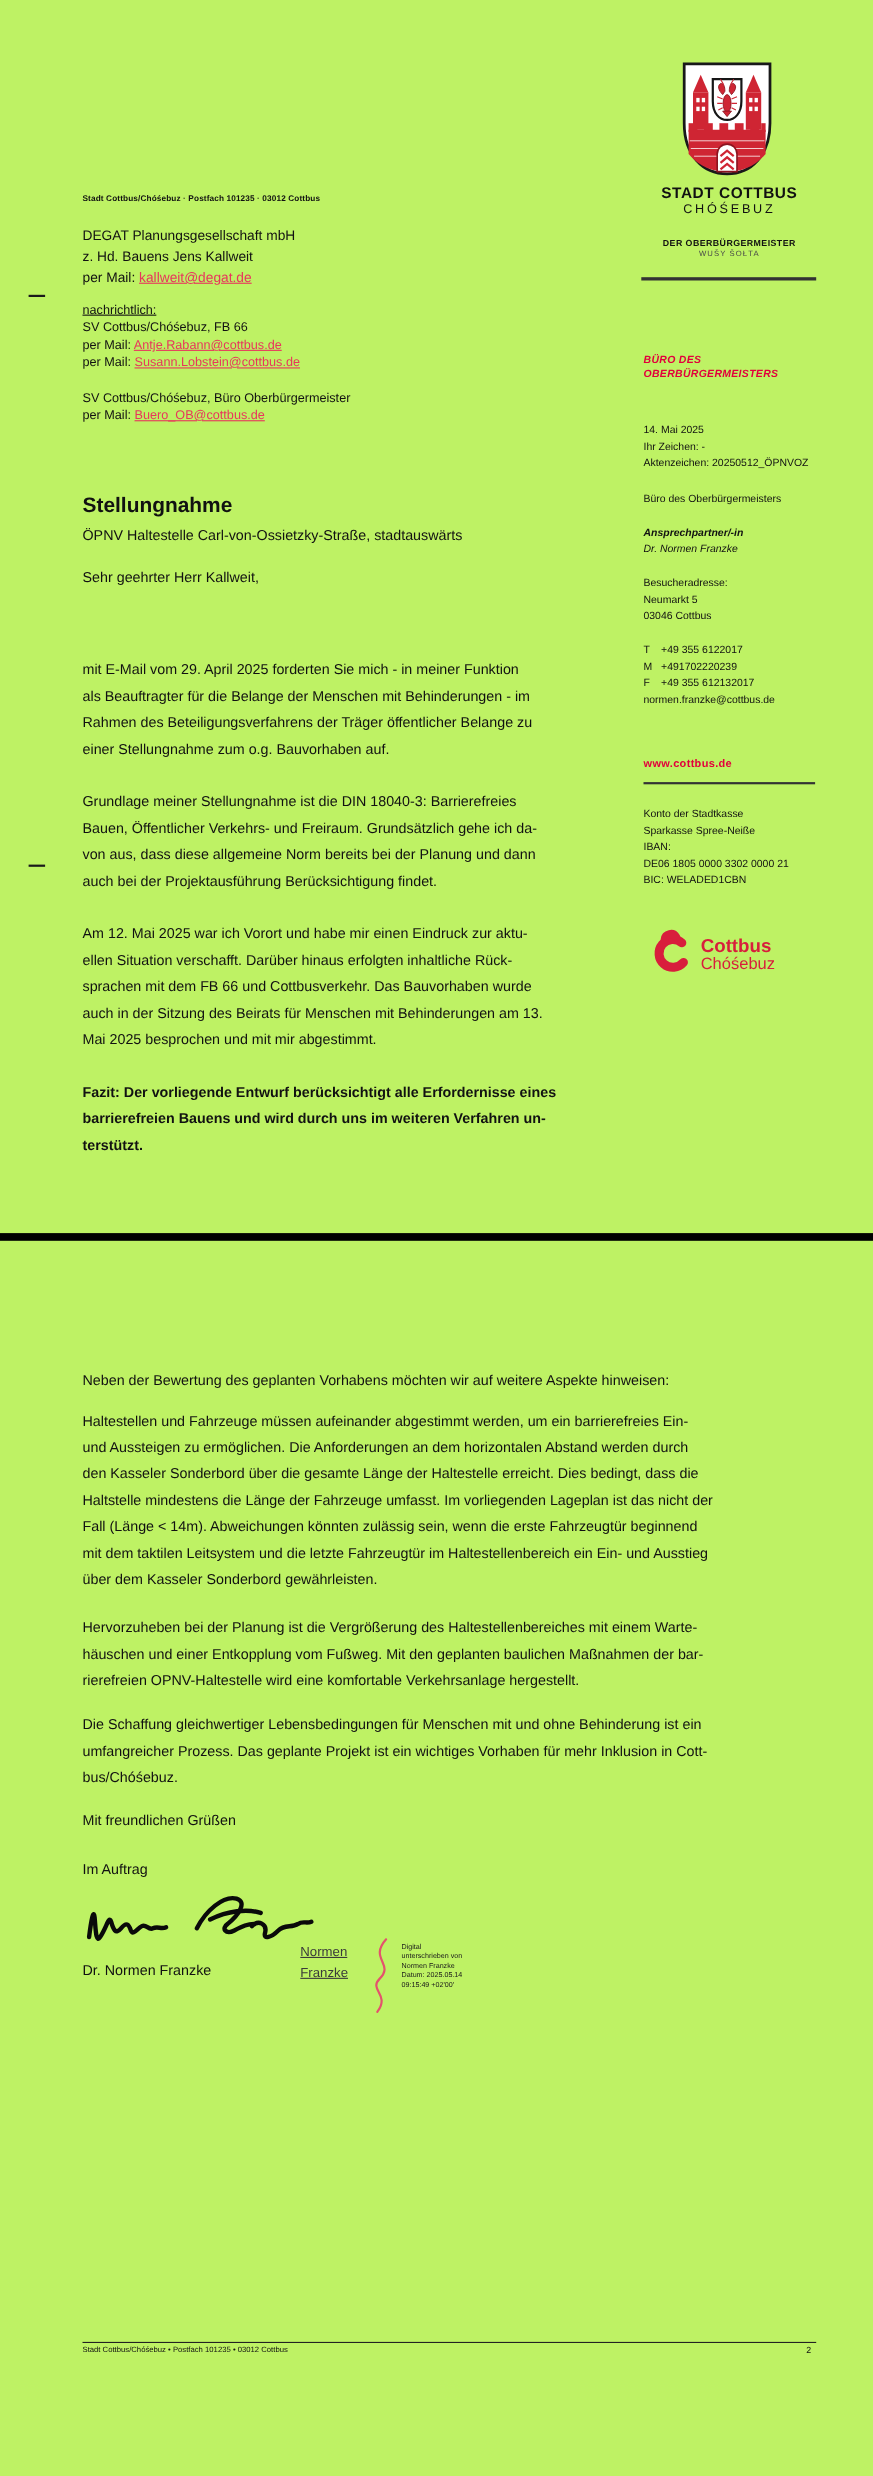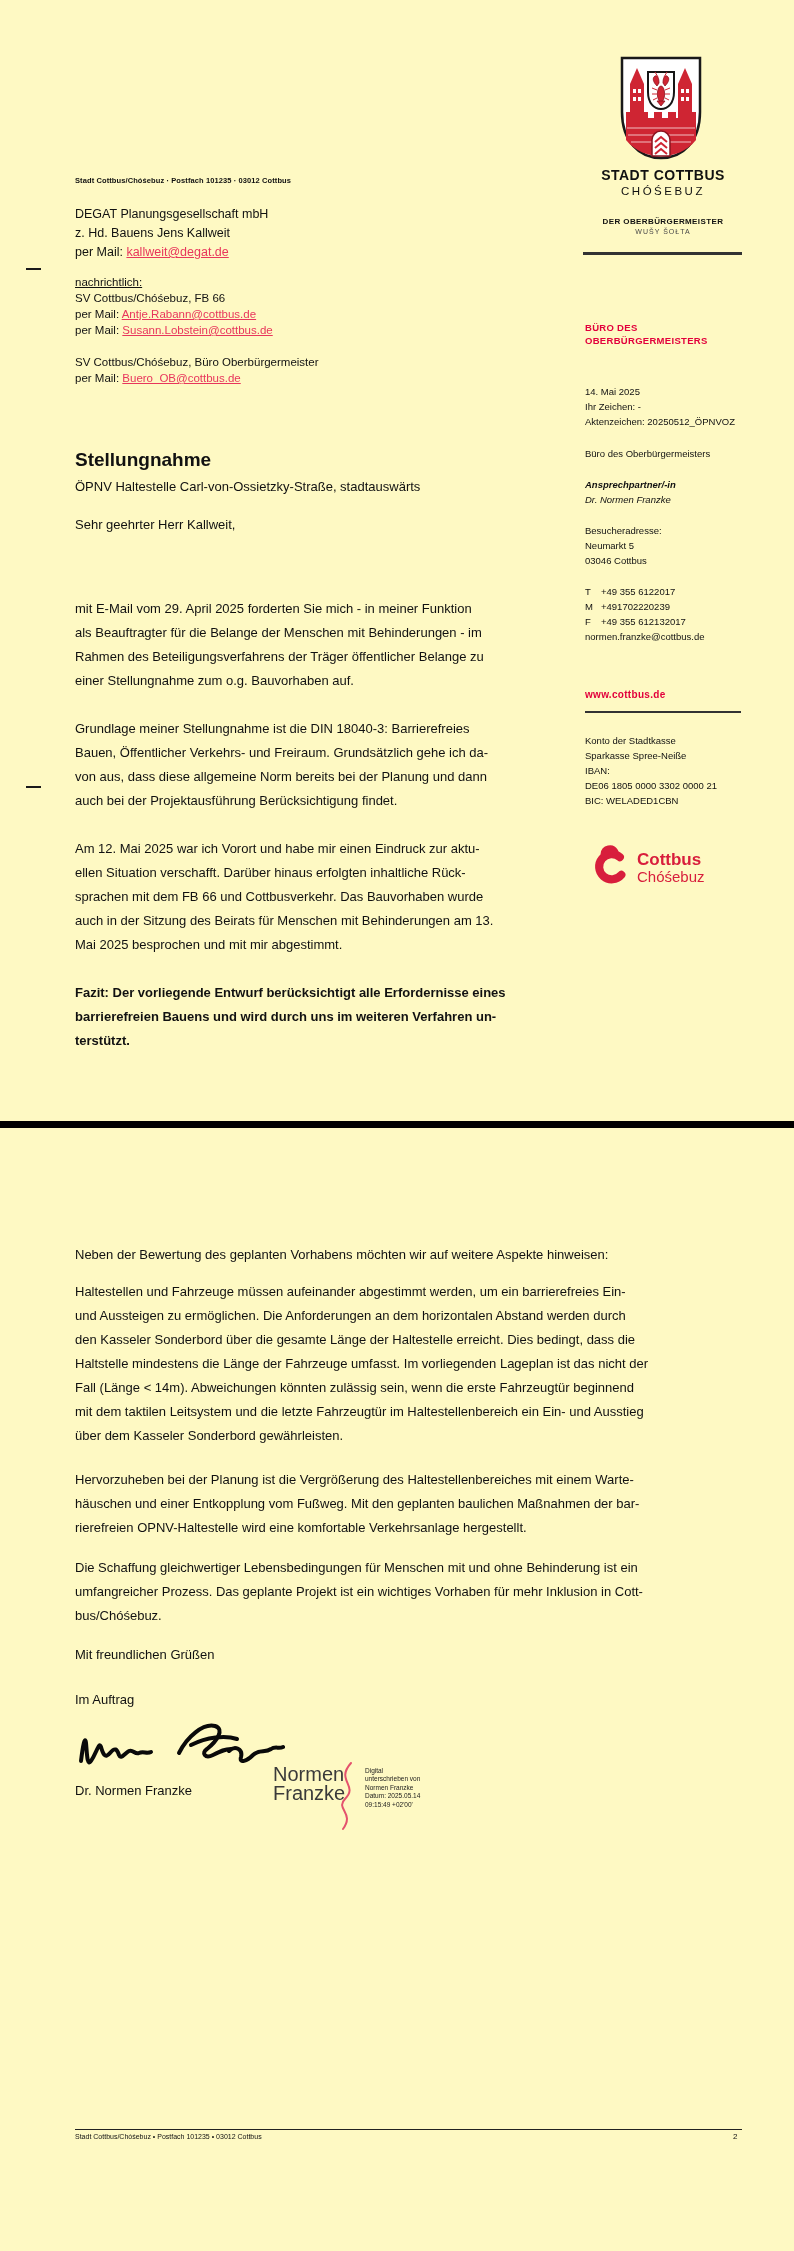--- a/index.html
+++ b/index.html
@@ -1,16 +1,16 @@
 <!DOCTYPE html>
 <html><head>
 <meta charset="utf-8">
 <style>
   html,body{margin:0;padding:0;background:#ffffff;}
-  .canvas{position:relative;width:794px;height:2251px;background:#fef9c3;overflow:hidden;
+  .canvas{position:relative;width:794px;height:2251px;background:#bef264;overflow:hidden;
           font-family:"Liberation Sans",sans-serif;color:#111;}
   .abs{position:absolute;}
   .ml{white-space:pre;}
   
   .fold{left:26px;width:15px;height:2px;background:#1a1a1a;}
   
   .return-line{left:75px;top:176px;font-size:7.5px;font-weight:600;letter-spacing:.1px;}
   
   .recipient{left:75px;top:205px;font-size:12.5px;line-height:19px;}
   .cc{left:75px;top:274px;font-size:11.5px;line-height:16px;}
@@ -27,21 +27,21 @@
   .bold{font-weight:700;}
   
   .crest{left:618px;top:56px;}
   .org-name{left:583px;top:167px;width:160px;text-align:center;font-size:14px;font-weight:800;letter-spacing:.5px;}
   .org-sorb{left:583px;top:185px;width:160px;text-align:center;font-size:11.5px;letter-spacing:2.5px;}
   .office{left:583px;top:217px;width:160px;text-align:center;font-size:8px;font-weight:700;letter-spacing:.4px;}
   .office-sorb{left:583px;top:228px;width:160px;text-align:center;font-size:7px;letter-spacing:1px;color:#484848;}
   .hdr-divider{left:583px;top:252px;width:159px;height:3px;background:#333;}
   
   .sb{left:585px;width:170px;font-size:9.5px;line-height:15px;}
-  .sb-dept{top:322px;font-weight:700;color:#e2003c;line-height:12.5px;letter-spacing:.3px;}
+  .sb-dept{top:322px;font-weight:700;color:#e2003c;line-height:12.5px;letter-spacing:.3px;font-style:italic;}
   .sb-refs{top:384px;}
   .sb-office{top:446px;}
   .sb-contact{top:477px;font-style:italic;}
   .sb-visit{top:523px;}
   .sb-phones{top:584px;}
   .sb-phones .k{display:inline-block;width:16px;}
   .sb-web{top:687px;font-weight:700;color:#e2003c;font-size:10px;letter-spacing:.3px;cursor:pointer;}
   .sb-divider{left:585px;top:711px;width:156px;height:1.5px;background:#333;}
   .sb-bank{top:733px;}
   .logo{left:588px;top:838px;display:flex;align-items:flex-start;}
@@ -54,21 +54,21 @@
   .body2{left:75px;top:1243px;font-size:13px;line-height:24px;}
   .body2 .para{margin:0;}
   .body2 .pa{margin-top:13px;}
   .body2 .pb{margin-top:20px;}
   .body2 .pc{margin-top:16px;}
   .body2 .closing{margin-top:15px;}
   .body2 .onbehalf{margin-top:21px;}
   .sig-svg{display:block;margin-top:5px;}
   .sig-row{position:relative;margin-top:4px;font-size:13px;height:80px;}
   .dsig{position:absolute;left:198px;top:-14px;width:210px;}
-  .dsig-name{font-size:20px;line-height:19px;color:#3a3a3a;white-space:pre;}
+  .dsig-name{font-size:12px;line-height:19px;color:#3a3a3a;white-space:pre;text-decoration:underline;}
   .dsig-flourish{position:absolute;left:58px;top:-6px;}
   .dsig-details{position:absolute;left:92px;top:2px;font-size:6.5px;line-height:8.4px;color:#1a1a1a;white-space:pre;}
   
   .foot-line{left:75px;top:2129px;width:667px;height:1px;background:#222;}
   .foot-text{left:75px;top:2133px;font-size:7px;}
   .foot-page{left:733px;top:2132px;font-size:8px;}
 </style>
 </head>
 <body>
 

